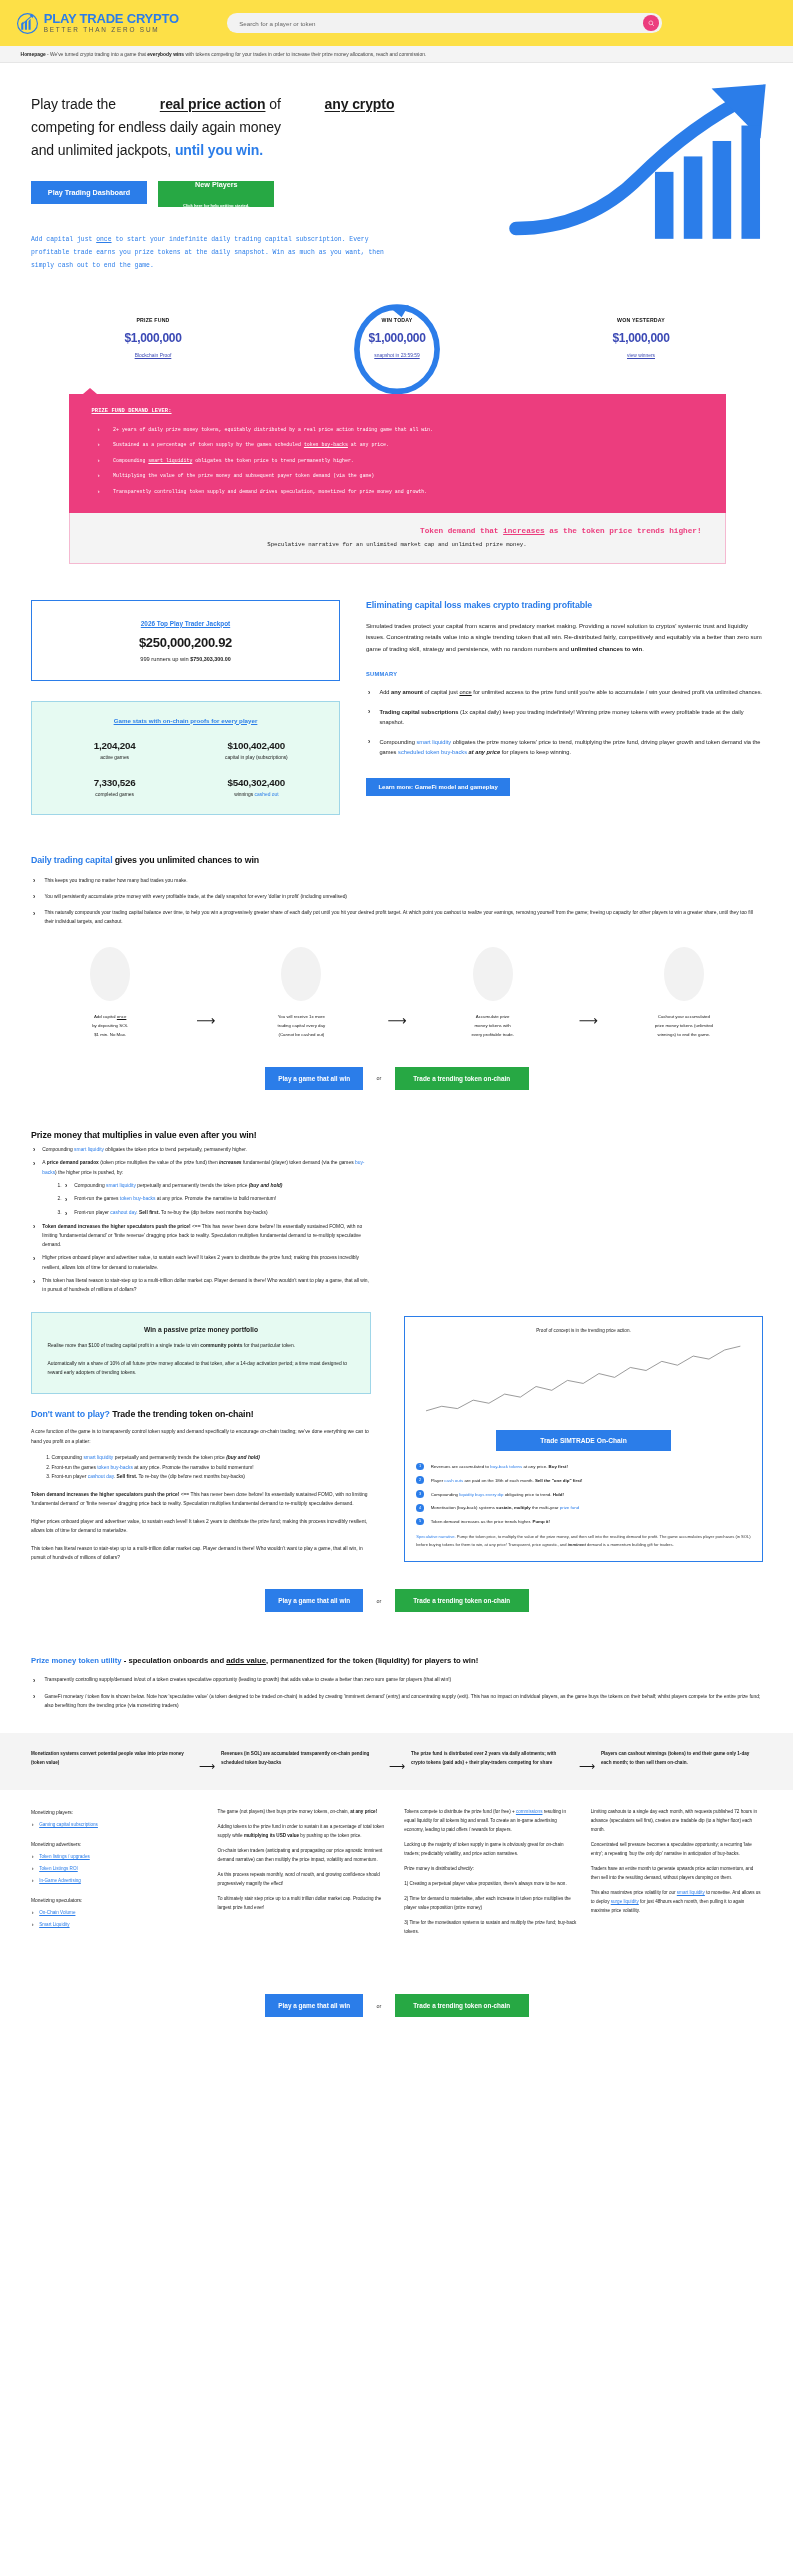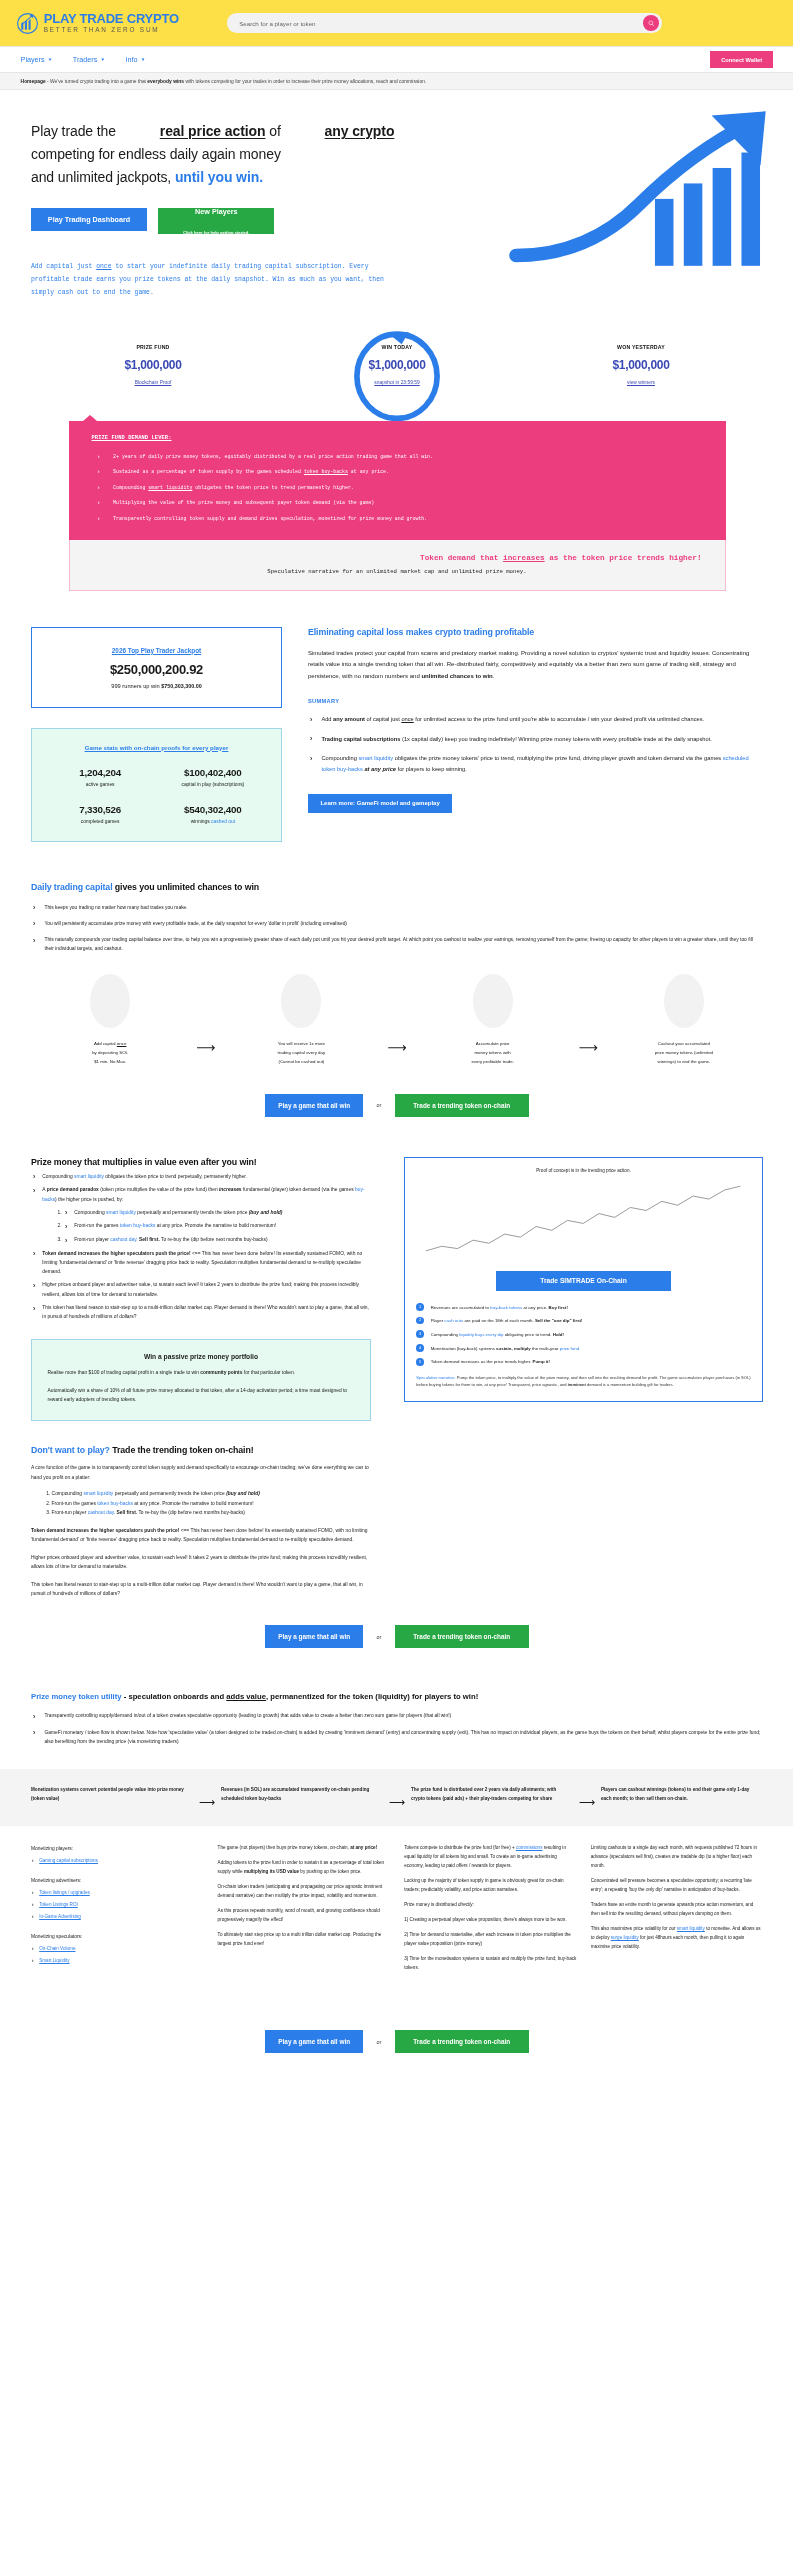--- a/index.html
+++ b/index.html
@@ -79,21 +79,21 @@
   .pink li:before { content:"\203A"; position:absolute; left:5.2px; top:-1px; font-size:6.2px; }
   .pink li u { text-decoration:underline; }
   .pink-foot { background:#f4f4f4; border:0.5px solid #f5b9d1; border-top:none;
                padding:13.4px 23px 15.5px; text-align:center; font-family:"Liberation Mono", monospace; }
   .pink-foot .a { font-size:7.7px; color:#ec3d7e; font-weight:bold;text-align:right; }
   .pink-foot .a u { text-decoration:underline; }
   .pink-foot .b { font-size:5.7px; color:#222; margin-top:6.2px; }
 
   
   .twocol { display:flex; gap:26px; width:732px; margin:36px auto 0; align-items:flex-start; }
-  .col-l { width:251px; }
+  .col-l { width:309px; }
   .col-r { flex:1; }
   .card { border:0.5px solid #2b7de9; padding:17.5px 14.4px; text-align:center; background:#fff; }
   .card .t { font-size:6.4px; font-weight:bold; color:#2b7de9; text-decoration:underline; }
   .card .v { font-size:13px; font-weight:bold; margin-top:7.2px; letter-spacing:-0.3px; }
   .card .s { font-size:5.7px; margin-top:6.2px; }
   .card .s b { font-weight:bold; font-size:5.4px; }
   .card-green { border:0.5px solid #9fd6e8; background:#e6faf2; margin-top:20.6px; padding:13.4px 14.4px 17.5px; }
   .card-green .t { font-size:6.2px; font-weight:bold; color:#2b7de9; text-decoration:underline; }
   .grid4 { display:grid; grid-template-columns:1fr 1fr; gap:17.5px 5.2px; margin-top:15.5px; }
   .g-num { font-size:9.8px; font-weight:bold; letter-spacing:-0.2px; }
@@ -123,21 +123,21 @@
                 font-size:13.4px; padding-top:66px; }
 
   .cta-row { display:flex; align-items:center; justify-content:center; gap:13.4px; margin-top:27px; }
   .cta-blue { background:#2b7de9; color:#fff; border:none; cursor:pointer;
               width:98px; height:23px; font-size:6.4px; font-weight:bold; }
   .cta-green { background:#27a844; color:#fff; border:none; cursor:pointer;
                width:134px; height:23px; font-size:6.4px; font-weight:bold; }
   .cta-or { font-size:5.4px; color:#333; }
 
   
-  .multi { display:flex; gap:33px; width:732px; margin:40px auto 0; align-items:flex-start; }
+  .multi { display:flex; gap:33px; width:732px; margin:40px auto 0; align-items:flex-end; }
   .multi-l { width:340px; }
   .multi-r { flex:1; }
   ul.bul.nest { margin-top:5.2px; }
   ul.bul.nest li { font-size:4.9px; margin-bottom:4.6px; padding-left:11.3px; }
   ol.num { margin:4.1px 0 0 20.6px; font-size:4.9px; line-height:1.95; }
 
   .mint { border:0.5px solid #9fd6e8; background:#e6faf2; padding:13.4px 15.5px 15.5px; margin-top:17.5px; }
   .mint .t { font-size:6.7px; font-weight:bold; text-align:center; }
   .mint p { font-size:4.9px; line-height:1.9; margin-top:8.2px; }
 
@@ -198,37 +198,20 @@
       <span class="ph">Search for a player or token</span>
       <button class="search-btn">
         <svg width="6.7" height="6.7" viewBox="0 0 16 16">
           <circle cx="6.8" cy="6.8" r="4.6" fill="none" stroke="#fff" stroke-width="1.4"></circle>
           <path d="M10.4 10.4 L14 14" stroke="#fff" stroke-width="1.4" stroke-linecap="round"></path>
         </svg>
       </button>
     </div>
   </div>
 
-  <div class="navbar">
-    <div class="nav-items">
-      <div class="nav-item">
-        <span>Players</span>
-        <span class="chev">▼</span>
-      </div>
-      <div class="nav-item">
-        <span>Traders</span>
-        <span class="chev">▼</span>
-      </div>
-      <div class="nav-item">
-        <span>Info</span>
-        <span class="chev">▼</span>
-      </div>
-    </div>
-    <button class="connect-btn">Connect Wallet</button>
-  </div>
 
   <div class="breadcrumb">
     <b>Homepage</b>
     <span>-</span>
     <span>We've turned crypto trading into a game that </span><b>everybody wins</b><span> with tokens competing for your trades in order to increase their prize money allocations, reach and commission.</span>
   </div>
 
   <div class="hero">
     <svg class="hero-art" viewBox="0 0 600 330">
       <path d="M60 300 Q 200 300 300 200 T 520 40" stroke="#2b7de9" stroke-width="26" fill="none" stroke-linecap="round"></path>
@@ -415,21 +398,21 @@
         </li>
         <li><b>Token demand increases the higher speculators push the price! </b><span>&lt;== This has never been done before! Its essentially sustained FOMO, with no limiting 'fundamental demand' or 'finite revenue' dragging price back to reality. Speculation multiplies fundamental demand to re-multiply speculative demand.</span></li>
         <li>Higher prices onboard player and advertiser value, to sustain each level! It takes 2 years to distribute the prize fund; making this process incredibly resilient, allows lots of time for demand to materialize.</li>
         <li>This token has literal reason to stair-step up to a multi-trillion dollar market cap. Player demand is there! Who wouldn't want to play a game, that all win, in pursuit of hundreds of millions of dollars?</li>
       </ul>
       <div class="mint">
         <div class="t">Win a passive prize money portfolio</div>
         <p>Realise more than $100 of trading capital profit in a single trade to win <b>community points</b> for that particular token.</p>
         <p>Automatically win a share of 10% of all future prize money allocated to that token, after a 14-day activation period; a time moat designed to reward early adopters of trending tokens.</p>
       </div>
-      <div style="margin-top:24px">
+      <div style="margin-top:15px">
         <h2 class="sec">
           <span>Don't want to play?</span><span class="blk"> Trade the trending token on-chain!</span>
         </h2>
         <p class="dwp-p" style="font-size:4.9px;line-height:1.9;margin-top:8.2px">A core function of the game is to transparently control token supply and demand specifically to encourage on-chain trading; we've done everything we can to hand you profit on a platter:</p>
         <ol class="num" style="margin-top:7.2px">
           <li>Compounding <a>smart liquidity</a> perpetually and permanently trends the token price <i><b>(buy and hold)</b></i></li>
           <li>Front-run the games <a>token buy-backs</a> at any price. Promote the narrative to build momentum!</li>
           <li>Front-run player <a>cashout day</a>. <b>Sell first.</b> To re-buy the (dip before next months buy-backs)</li>
         </ol>
         <p class="dwp-p" style="font-size:4.9px;line-height:1.9;margin-top:8.2px"><b>Token demand increases the higher speculators push the price! </b><span>&lt;== This has never been done before! Its essentially sustained FOMO, with no limiting 'fundamental demand' or 'finite revenue' dragging price back to reality. Speculation multiplies fundamental demand to re-multiply speculative demand.</span></p>

